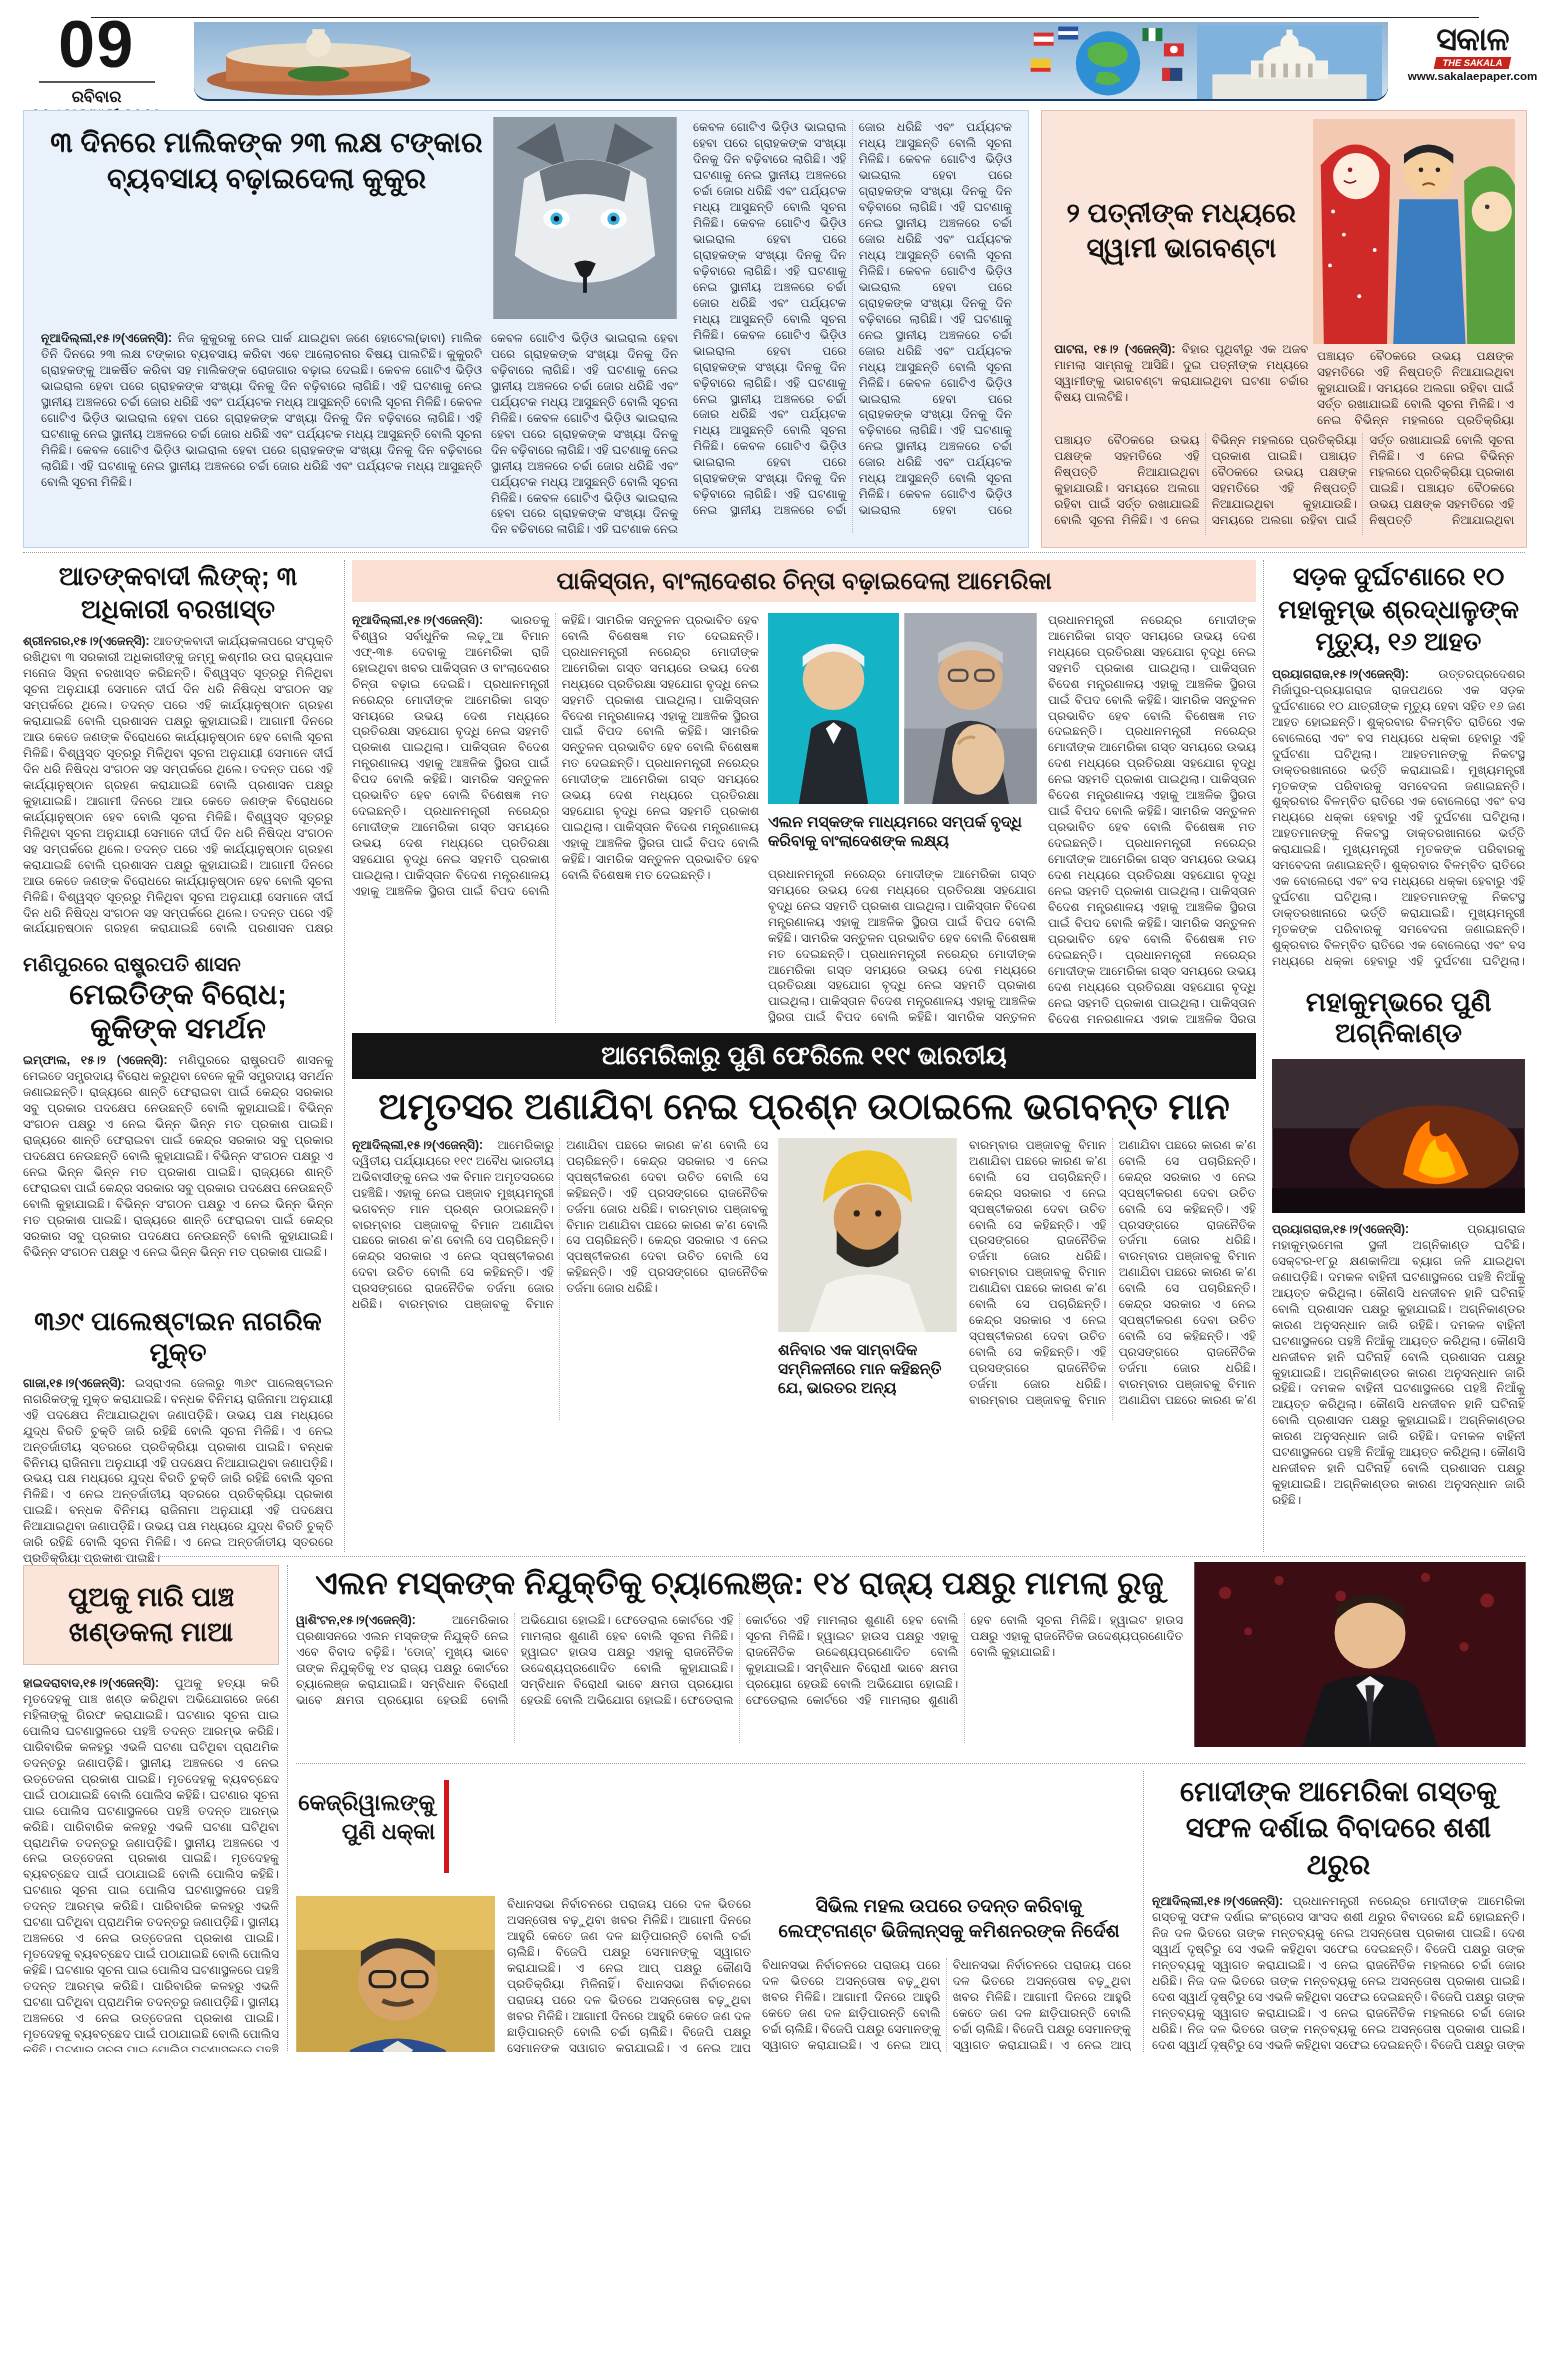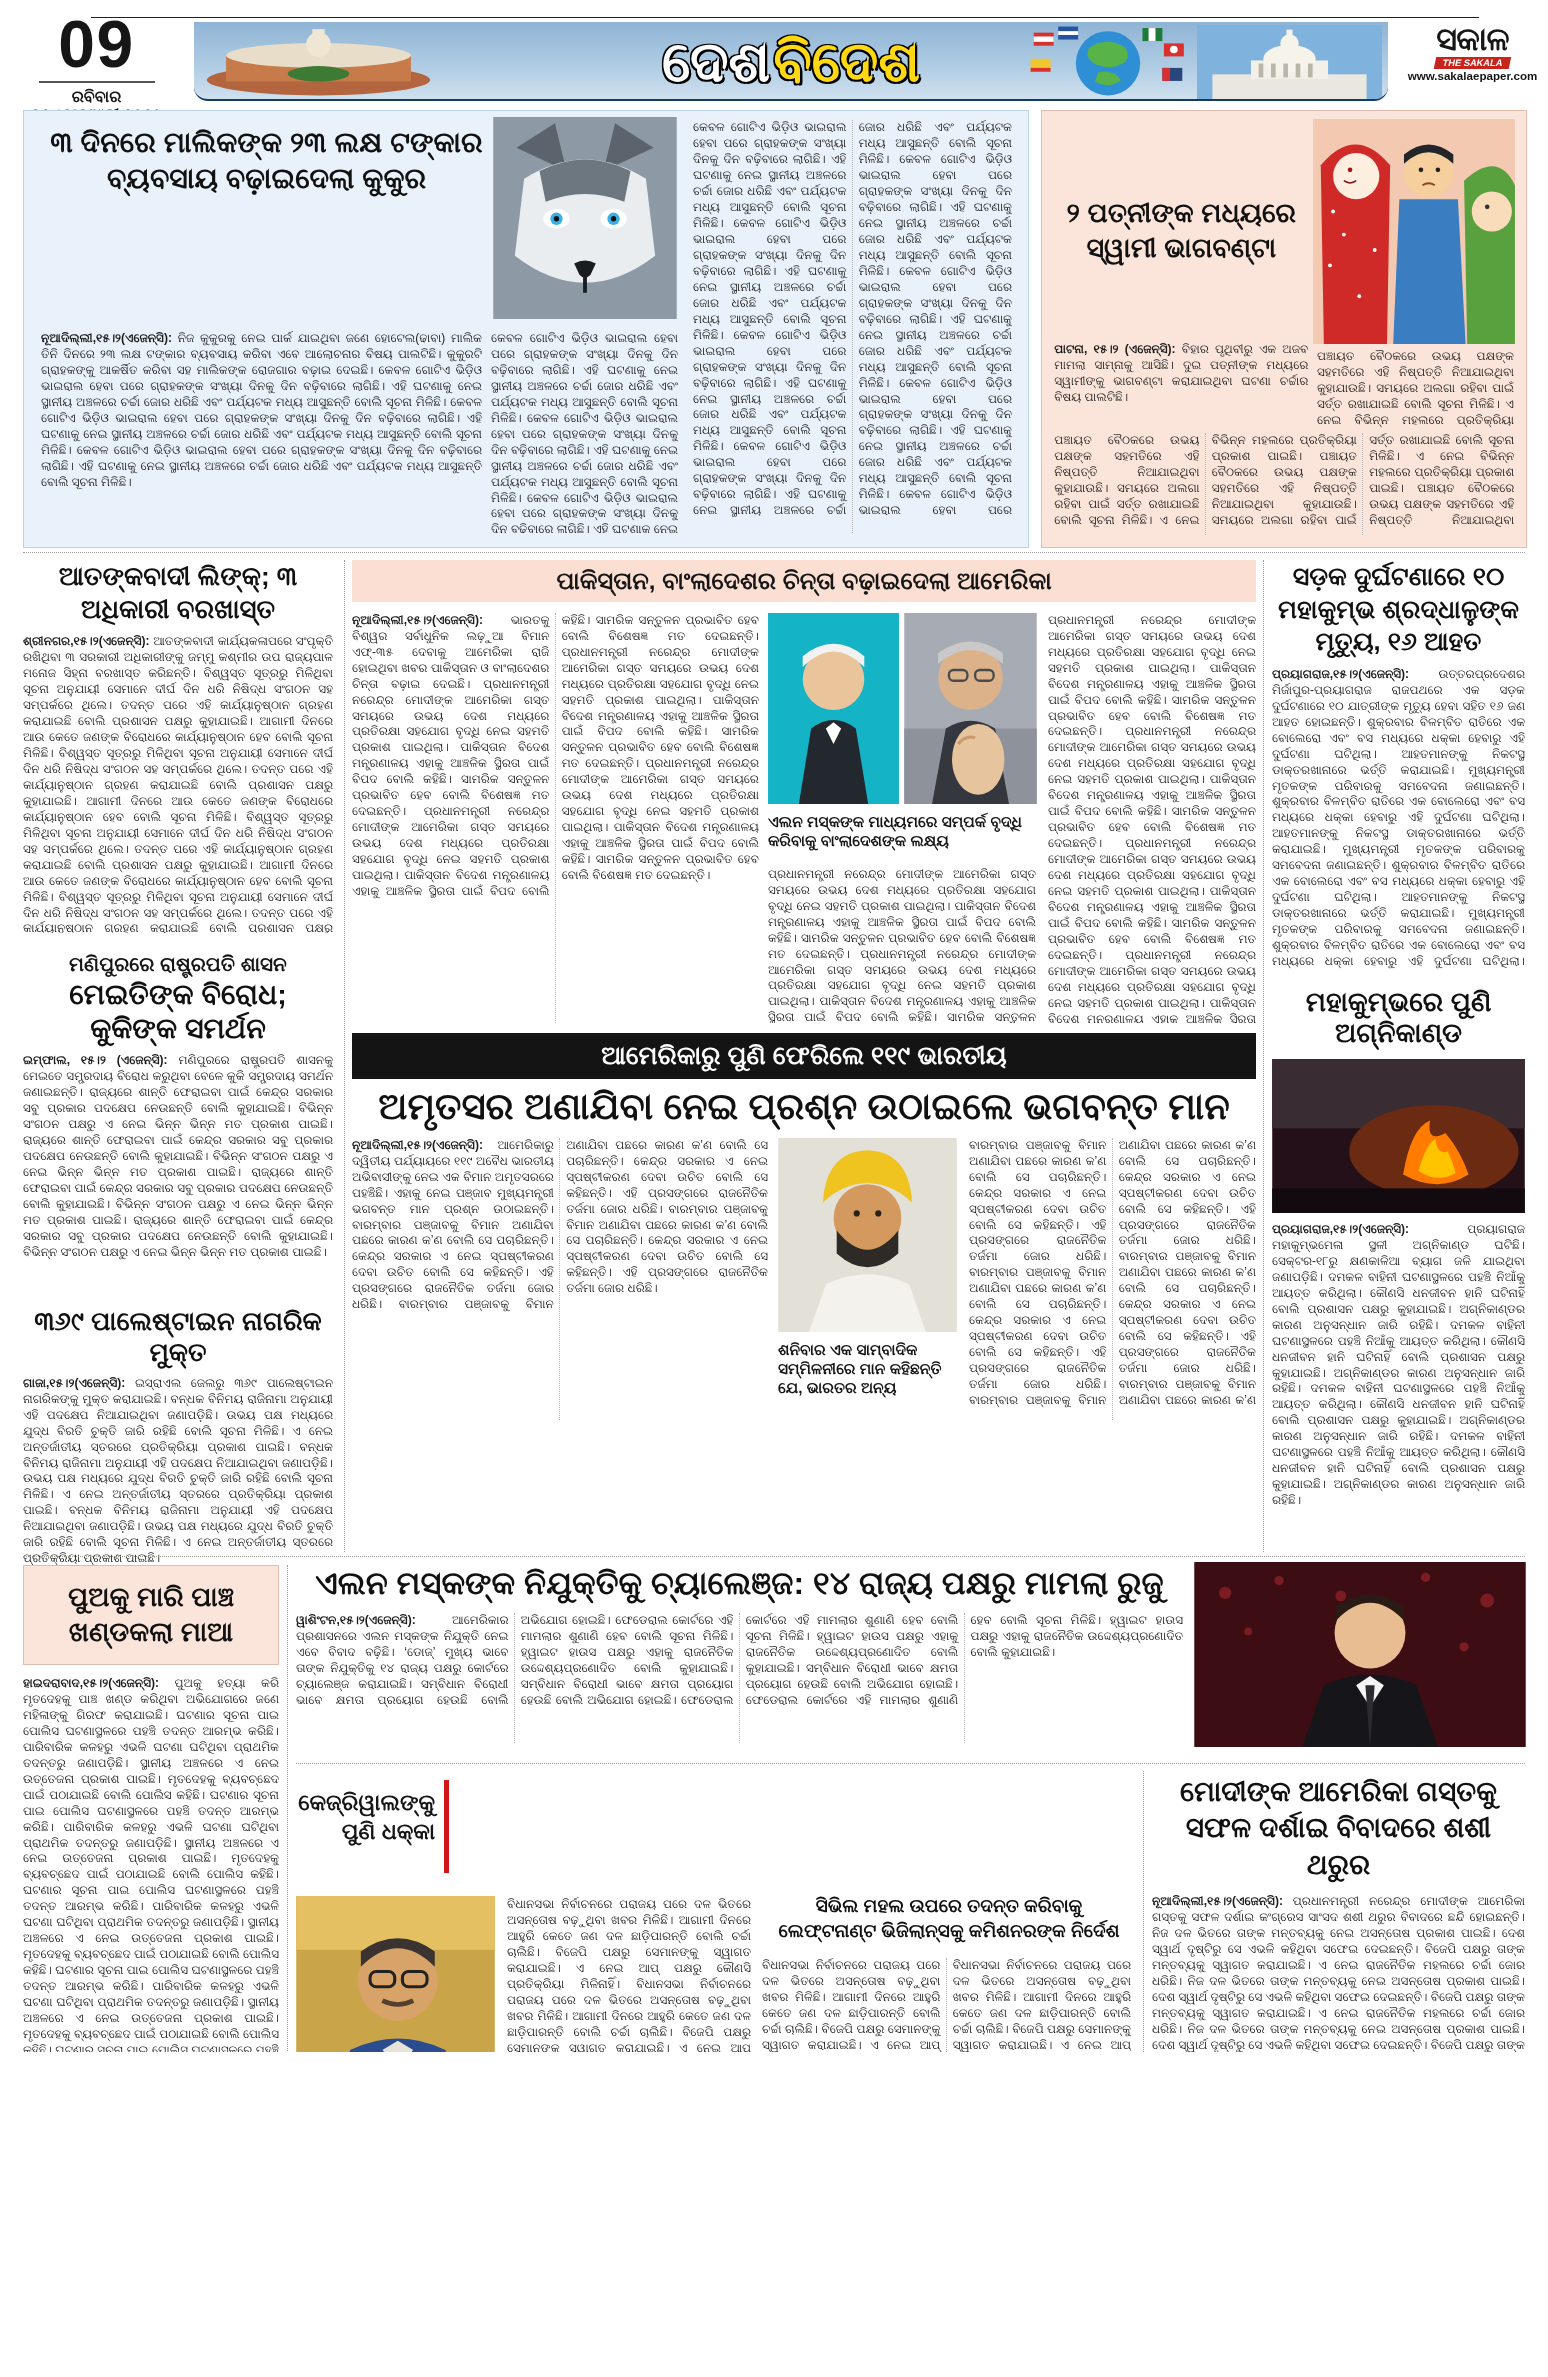--- a/index.html
+++ b/index.html
@@ -30,21 +30,21 @@
   .mh2{color:#ffd814;}
   #logo-txt{font-size:32px;font-weight:bold;line-height:1;letter-spacing:-0.8px;}
   #logo-ribbon{background:#c8241c;color:#fff;font-size:9.3px;font-weight:bold;
                padding:0.8px 7.7px;display:inline-block;transform:skewX(-12deg);}
   #logo-web{font-size:11.6px;font-weight:bold;}
   .box-blue{background:#e9f2fa;border:0.8px solid #bcd3e6;}
   .box-pink{background:#fbe5da;border:0.8px solid #e0bdae;}
   .strap{background:#fbdfd3;font-weight:bold;font-size:24px;text-align:center;padding:7px 0;}
   .blackbar{background:#141414;color:#ffffff;font-weight:bold;font-size:25.4px;
             text-align:center;padding:7.7px 0;}
-  .kicker{font-weight:bold;font-size:20px;text-align:center;}
+  .kicker{font-weight:bold;font-size:20px;}
   .redrule{width:4.6px;background:#d2161a;}
   .reg-sq{width:13px;height:13px;display:inline-block;margin-right:2.3px;}
   .reg-strip{width:57px;height:13px;display:inline-block;margin-right:2.3px;
              background:linear-gradient(90deg,#222,#666,#aaa,#ddd,#fff);}
   .reg-strip2{width:57px;height:13px;display:inline-block;margin-right:2.3px;
              background:linear-gradient(90deg,#fff,#ccc,#888,#444,#111);}
 </style>
 </head>
 <body>
 
@@ -62,24 +62,20 @@
 
     <svg class="abs" style="left:9.3px;top:4.6px;" width="231" height="71" viewBox="0 0 300 92">
       <ellipse cx="150" cy="70" rx="145" ry="20" fill="#b2653f"></ellipse>
       <rect x="30" y="38" width="240" height="34" fill="#c77a4a"></rect>
       <ellipse cx="150" cy="38" rx="120" ry="16" fill="#e8ddc8"></ellipse>
       <circle cx="150" cy="24" r="16" fill="#efe7d4"></circle>
       <rect x="142" y="4" width="16" height="14" fill="#efe7d4"></rect>
       <ellipse cx="150" cy="62" rx="40" ry="10" fill="#3d7a33"></ellipse>
     </svg>
 
-    <div class="abs" style="left:0;right:0;top:12.3px;text-align:center;">
-      <span class="masthead mh1">ଦେଶ</span>
-      <span class="masthead mh2">ବିଦେଶ</span>
-    </div>
 
     <svg class="abs" style="left:833px;top:3.1px;" width="162" height="72" viewBox="0 0 210 94">
       <circle cx="105" cy="50" r="42" fill="#2f8fd4"></circle>
       <path d="M80 30 q20 -14 42 -4 q14 8 6 22 q-18 12 -38 4 q-16 -8 -10 -22" fill="#58b349"></path>
       <path d="M92 62 q22 -4 30 10 q-16 12 -34 2 z" fill="#58b349"></path>
       <rect x="8" y="10" width="26" height="17" fill="#d8302f"></rect>
         <rect x="8" y="15" width="26" height="7" fill="#fff"></rect>
       <rect x="40" y="2" width="26" height="17" fill="#2553a0"></rect>
         <rect x="40" y="8" width="26" height="5" fill="#fff"></rect>
       <rect x="150" y="4" width="26" height="17" fill="#1f7a3a"></rect>

